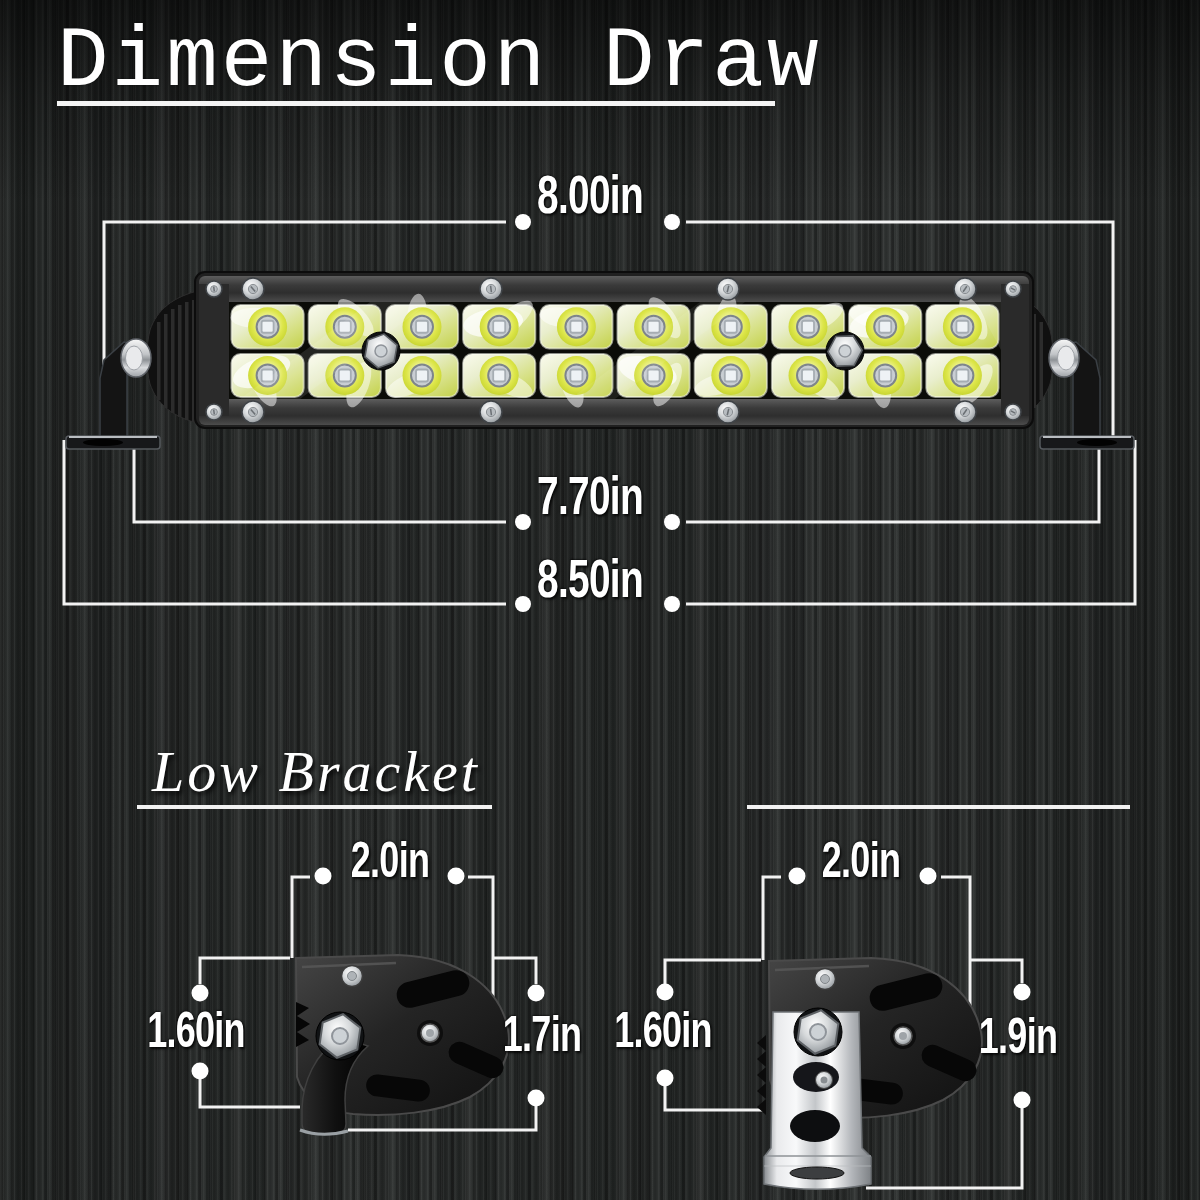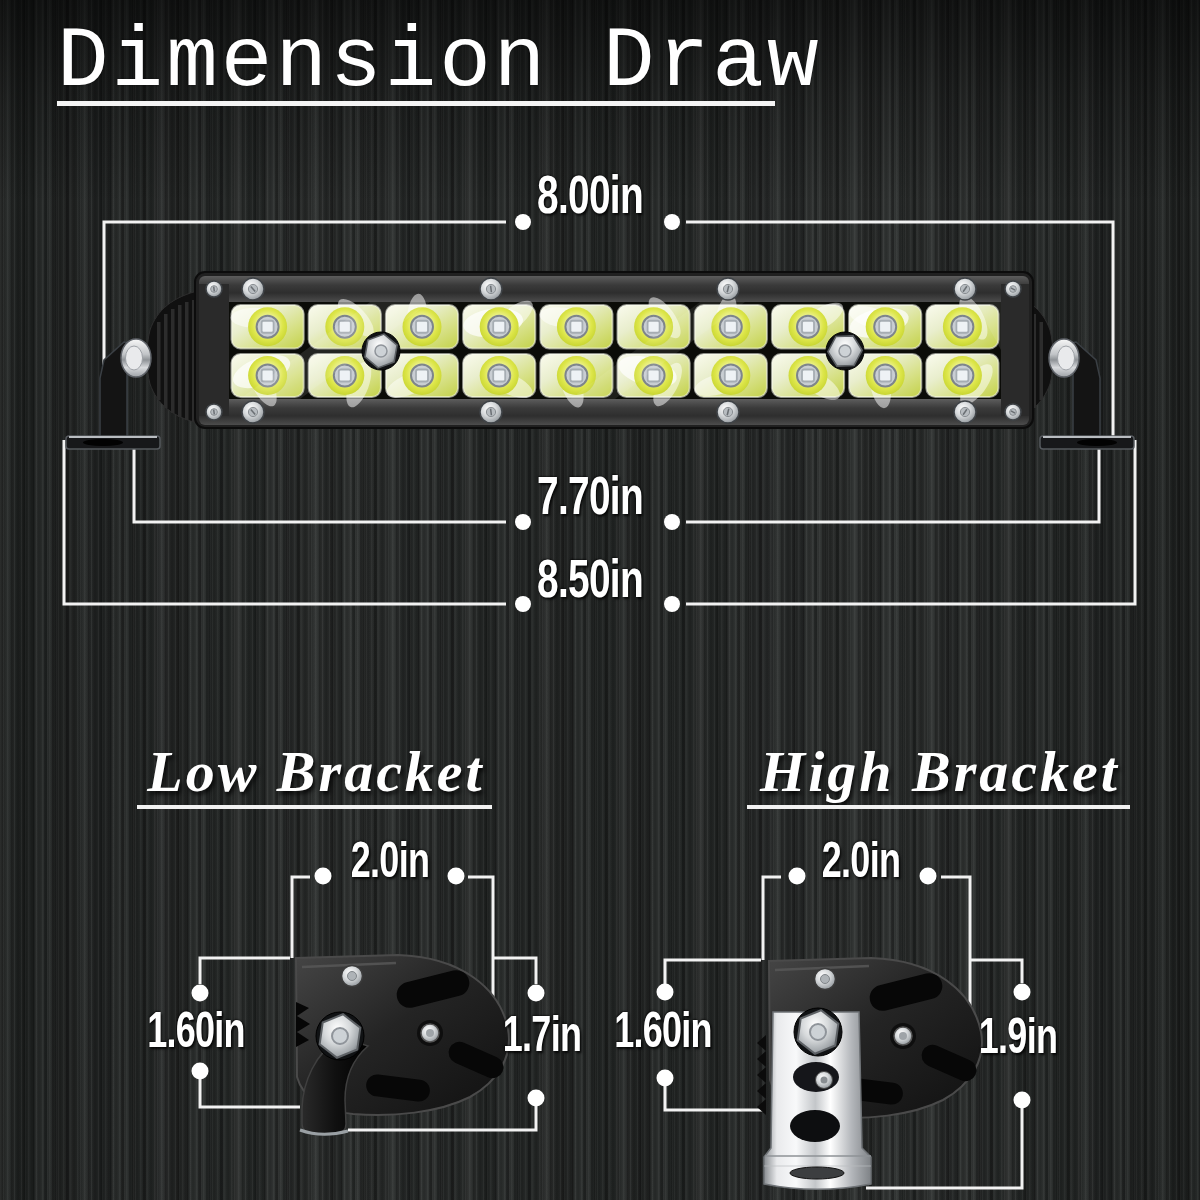--- a/index.html
+++ b/index.html
@@ -23,21 +23,21 @@
   }
   .title-underline{position:absolute;left:57px;top:101px;width:718px;height:5px;background:#f4f4f4;}
   .dim{
     position:absolute;color:#fff;font-weight:700;font-size:54px;letter-spacing:-1px;
     transform:translate(-50%,-50%) scaleX(.72);white-space:nowrap;
     text-shadow:2px 2px 3px rgba(0,0,0,.85), -1px -1px 2px rgba(0,0,0,.55);
   }
   .dim-sm{font-size:50px;}
   .bracket-heading{
     position:absolute;color:#fff;font-family:"Liberation Serif",serif;
-    font-style:italic;font-weight:700;font-size:58px;letter-spacing:3px;white-space:nowrap;
+    font-style:italic;font-weight:400;font-size:58px;letter-spacing:3px;white-space:nowrap;
     transform:translate(-50%,0);text-shadow:2px 3px 4px rgba(0,0,0,.8);
   }
   .heading-underline{position:absolute;height:4px;background:#f2f2f2;}
 </style>
 </head>
 <body>
 
 <div class="stage">
 
   <svg class="scene" width="1200" height="1200" viewBox="0 0 1200 1200">
@@ -405,21 +405,20 @@
 
   <div class="title">Dimension Draw</div>
   <div class="title-underline"></div>
 
   <div class="dim" style="left:590px;top:194px">8.00in</div>
   <div class="dim" style="left:590px;top:495px">7.70in</div>
   <div class="dim" style="left:590px;top:578px">8.50in</div>
 
   <div class="bracket-heading" style="left:316px;top:738px">Low Bracket</div>
   <div class="heading-underline" style="left:137px;top:805px;width:355px"></div>
-  <div class="bracket-heading" style="left:940px;top:738px">High Bracket</div>
   <div class="heading-underline" style="left:747px;top:805px;width:383px"></div>
 
   <div class="dim dim-sm" style="left:390px;top:860px">2.0in</div>
   <div class="dim dim-sm" style="left:196px;top:1030px">1.60in</div>
   <div class="dim dim-sm" style="left:542px;top:1034px">1.7in</div>
 
   <div class="dim dim-sm" style="left:861px;top:860px">2.0in</div>
   <div class="dim dim-sm" style="left:663px;top:1030px">1.60in</div>
   <div class="dim dim-sm" style="left:1018px;top:1036px">1.9in</div>
 </div>

